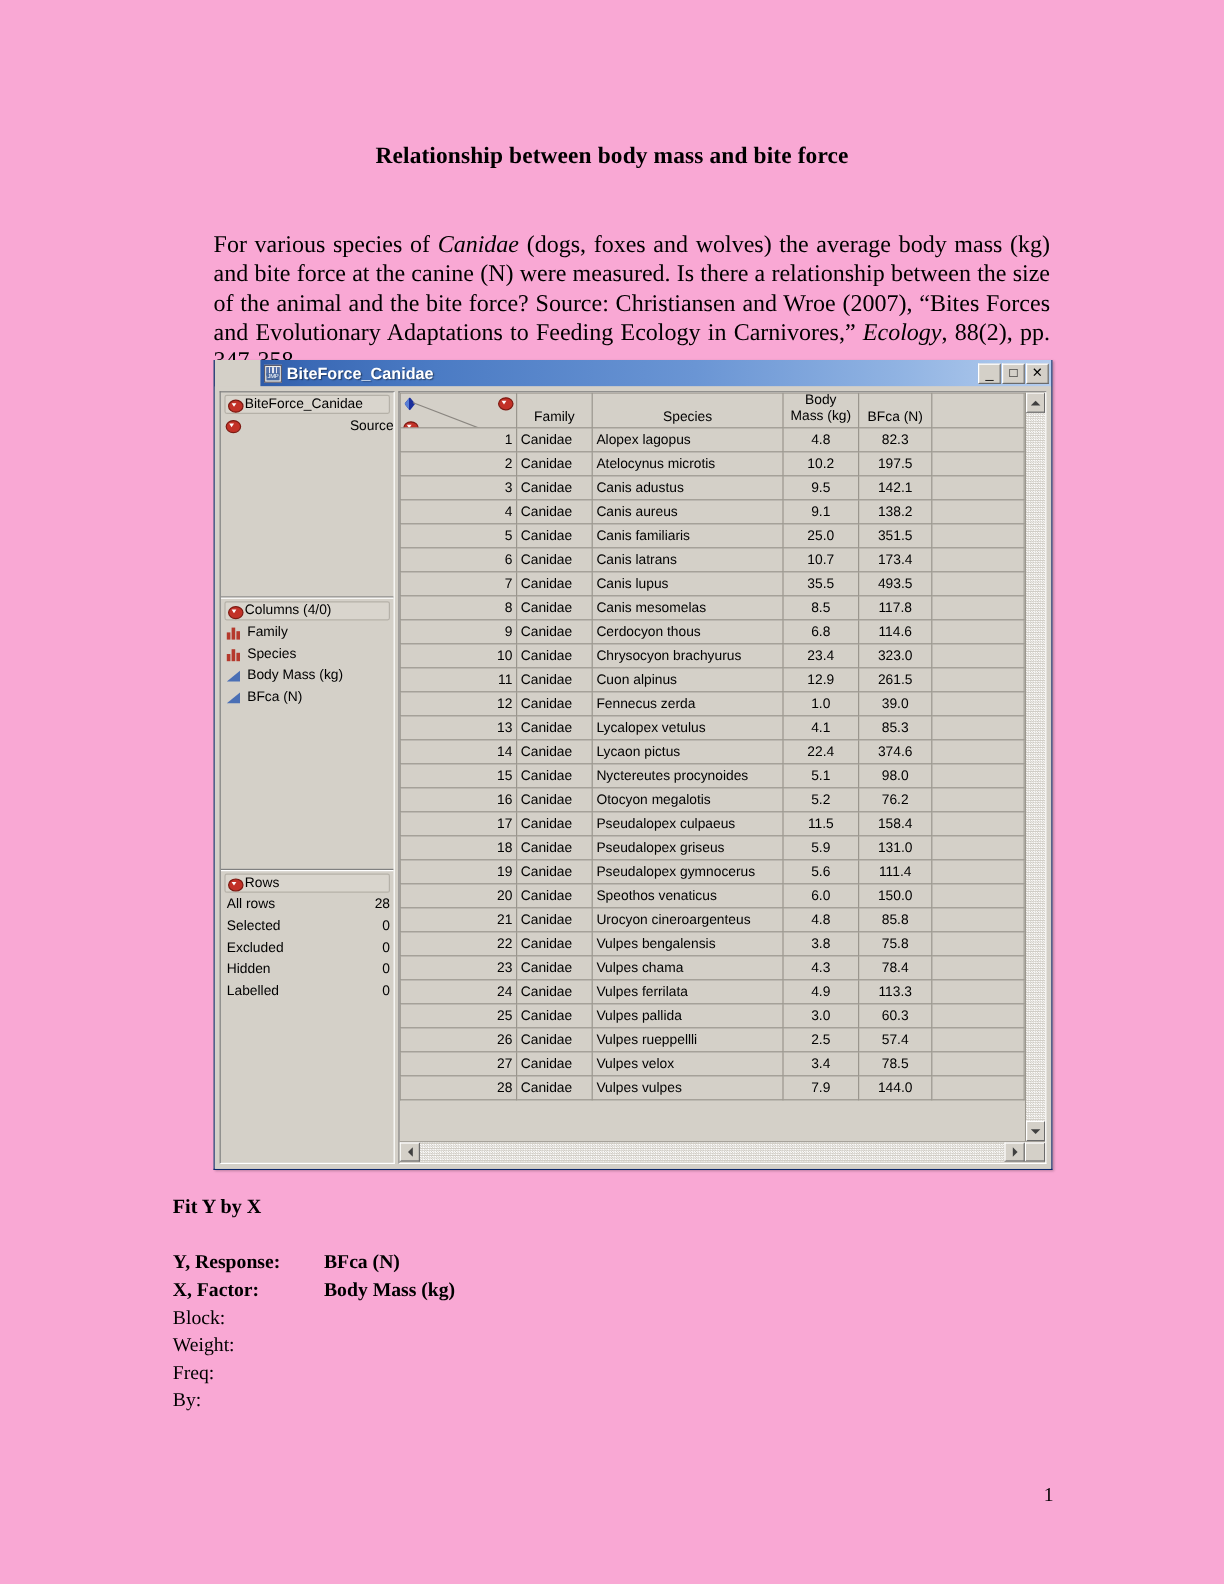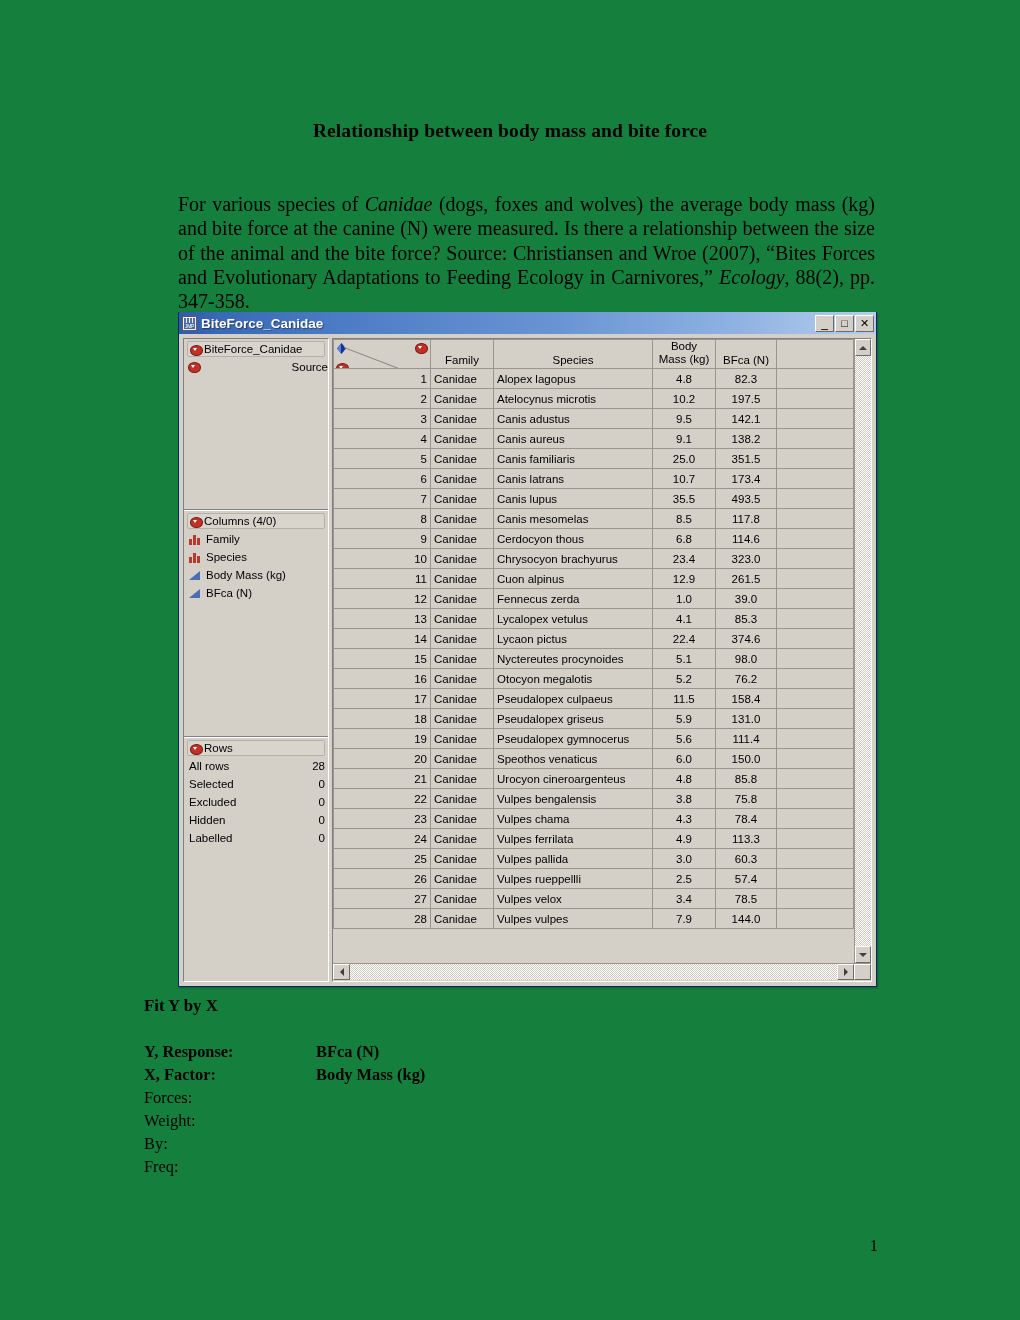--- a/index.html
+++ b/index.html
@@ -5,21 +5,21 @@
   * { box-sizing: border-box; }
   html, body {
     margin: 0; padding: 0;
     width: 1020px; height: 1320px;
     background: #ffffff;
     font-family: "Liberation Serif", serif;
   }
   #page {
     position: relative;
     width: 1020px; height: 1320px;
-    background: #15803d;
+    background: #f9a8d4;
     overflow: hidden;
   }
 
   
   .doc-title {
     position: absolute;
     left: 0; top: 120px;
     width: 1020px;
     text-align: center;
     font-family: "Liberation Serif", serif;
@@ -43,45 +43,46 @@
 
   
   .bottom-block {
     position: absolute;
     left: 144px; top: 996px;
     font-family: "Liberation Serif", serif;
     font-size: 16.4px;
     color: #000;
   }
   .bb-head { font-weight: bold; font-size: 16.8px; margin-bottom: 24px; }
-  .bb-row { display: flex; line-height: 23px; white-space: pre; gap: 46px; }
+  .bb-row { display: flex; line-height: 23px; white-space: pre; }
   .bb-label { display: inline-block; }
   .bb-label.w1 { width: 126px; }
   .bb-val { font-weight: bold; }
   .bb-row.bold .bb-label { font-weight: bold; }
 
   .page-num {
     position: absolute;
     left: 0; top: 1236px;
     width: 878px;
     text-align: right;
     font-family: "Liberation Serif", serif;
     font-size: 16.4px;
     color: #000;
   }
 
   
   .jmp-window {
     position: absolute;
-    left: 178px; top: 312px;
+    left: 178px; top: 300px;
     width: 699px; height: 675px;
     background: #d4d0c8;
     border: 1px solid #0a246a;
     border-top: none;
     box-shadow: 1px 1px 2px rgba(0,0,0,0.25);
+    padding-left: 38px;
   }
   .titlebar {
     position: relative;
     height: 22px;
     background: linear-gradient(to right,
        #2f5ba8 0%, #3a69b5 6%, #4b7bc4 22%, #6a95d4 55%,
        #8fb2e2 80%, #a8c4ea 93%, #b6cdee 100%);
     display: flex;
     align-items: center;
     padding: 0 2px 0 3px;
@@ -731,22 +732,22 @@
       </div>
 
     </div>
   </div>
 
   <div class="bottom-block">
     <div class="bb-head">Fit Y by X</div>
     <div id="analysis-fields">
         <div class="bb-row bold"><span class="bb-label w1">Y, Response:</span><span class="bb-val">BFca (N)</span></div>
         <div class="bb-row bold"><span class="bb-label w1">X, Factor:</span><span class="bb-val">Body Mass (kg)</span></div>
-        <div class="bb-row"><span class="bb-label w1">Forces:</span><span class="bb-val"></span></div>
+        <div class="bb-row"><span class="bb-label w1">Block:</span><span class="bb-val"></span></div>
         <div class="bb-row"><span class="bb-label w1">Weight:</span><span class="bb-val"></span></div>
+        <div class="bb-row"><span class="bb-label w1">Freq:</span><span class="bb-val"></span></div>
         <div class="bb-row"><span class="bb-label w1">By:</span><span class="bb-val"></span></div>
-        <div class="bb-row"><span class="bb-label w1">Freq:</span><span class="bb-val"></span></div>
       </div>
   </div>
 
   <div class="page-num">1</div>
 
 </div>
 
 </body></html>

